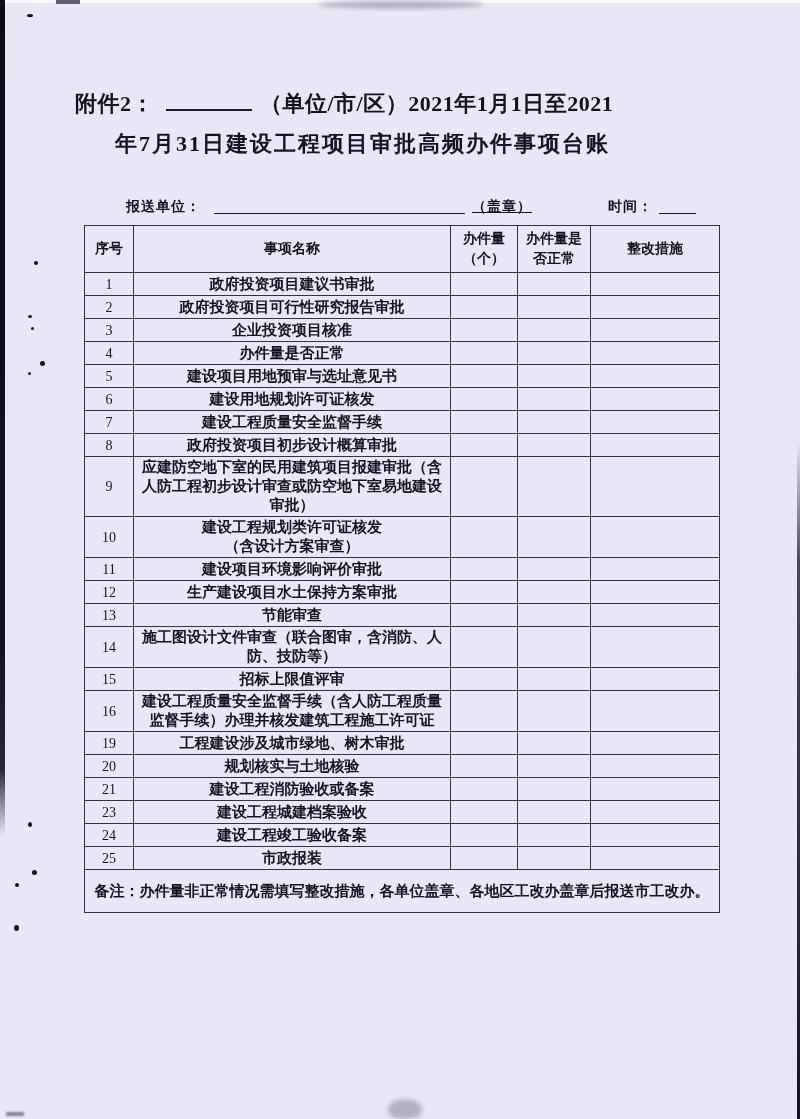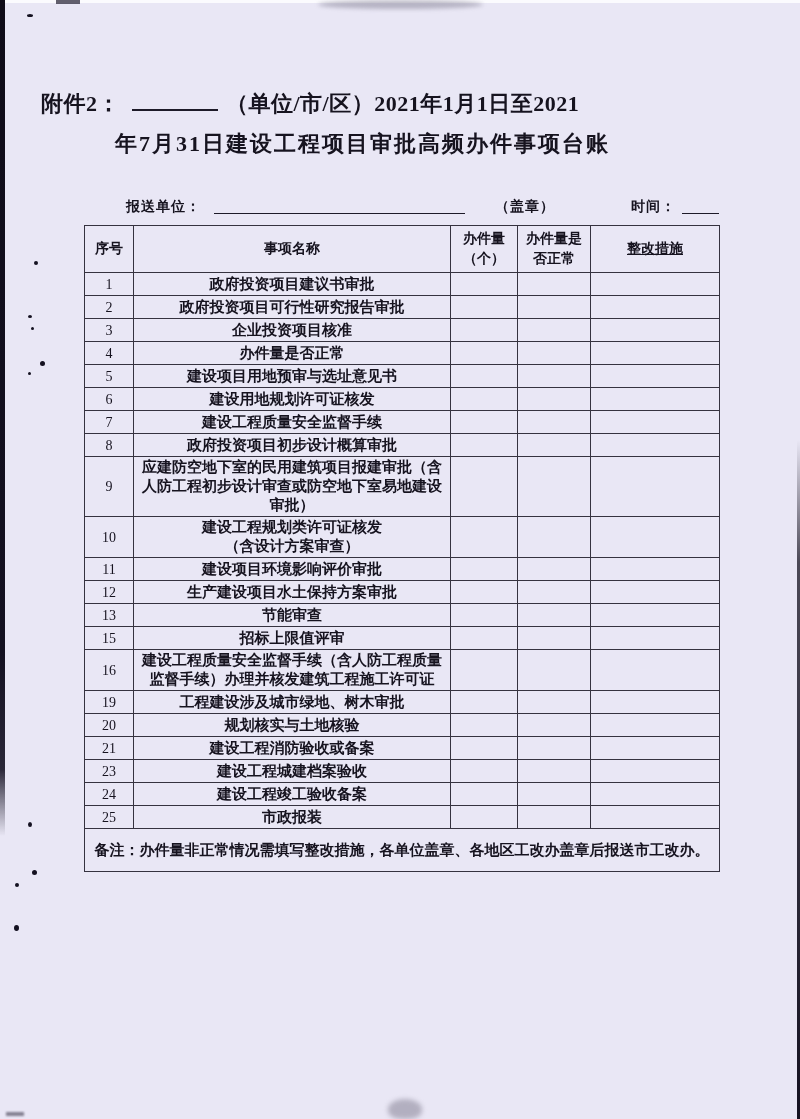--- a/index.html
+++ b/index.html
@@ -25,45 +25,45 @@
   }
   .top-smudge{left:318px;top:0;width:165px;height:9px;background:#8d8a9c;opacity:.55;filter:blur(2px);border-radius:50%;}
   .top-dash{left:56px;top:0;width:24px;height:4px;background:#3c3949;opacity:.8;filter:blur(.6px);}
   .bottom-smudge{left:388px;top:1099px;width:34px;height:20px;background:#8f8b9d;opacity:.6;filter:blur(2.5px);border-radius:50% 50% 40% 40%;}
   .bottom-left-dash{left:6px;top:1112px;width:18px;height:4px;background:#5a5668;opacity:.7;filter:blur(.8px);}
   .speck{background:#141120;border-radius:50%;filter:blur(.3px);}
 
   
   .doc{position:relative;z-index:2;}
   .title{margin-top:84px;font-weight:700;font-size:22px;line-height:40px;letter-spacing:.5px;}
-  .title-line1{padding-left:41px;white-space:nowrap;}
+  .title-line1{padding-left:75px;white-space:nowrap;}
   .title-line2{padding-left:115px;letter-spacing:2px;white-space:nowrap;}
   .blank-line{
     display:inline-block;width:86px;height:1em;vertical-align:baseline;
     border-bottom:2.5px solid #1d1a28;margin:0 8px 0 12px;
   }
 
   .meta{margin:34px 0 0 126px;display:flex;font-size:14px;font-weight:700;letter-spacing:1px;}
   .u-line{display:inline-block;height:15px;border-bottom:1.8px solid #1d1a28;}
   .u-unit{width:251px;margin-left:13px;}
-  .seal-label{margin-left:30px;}
+  .seal-label{margin-left:7px;text-decoration:underline;}
   .time-label{margin-left:76px;}
   .u-time{width:37px;margin-left:6px;}
 
   table.ledger{
     margin:9px 0 0 84px;width:610px;border-collapse:collapse;table-layout:fixed;
     font-size:15px;font-weight:700;
   }
   .ledger th,.ledger td{border:1.7px solid #35323f;padding:0;vertical-align:middle;}
   .ledger thead th{height:44px;font-size:14px;font-weight:700;line-height:20px;padding:1px 2px;text-align:center;}
   .col-no{width:44px;}
   .col-name{width:312px;}
   .col-volume{width:62px;}
   .col-normal{width:68px;}
-  .col-measures{width:124px;text-decoration:underline;}
+  .col-measures{width:124px;}
   .ledger tbody td{height:20px;line-height:19px;text-align:center;}
   .ledger tbody td.cell-no{font-weight:400;font-size:14px;}
   .ledger tbody td.cell-name{white-space:pre-line;padding:1px 2px;}
   .ledger td.remark-cell{
     height:40px;line-height:20px;text-align:center;padding:1px 2px;font-size:15px;
   }
 </style>
 </head>
 <body>
 
@@ -213,20 +213,27 @@
   </tr>
 
   <tr>
     <td class="cell-no">13</td>
     <td class="cell-name">节能审查</td>
     <td class="cell-volume"></td>
     <td class="cell-normal"></td>
     <td class="cell-measures"></td>
   </tr>
 
+  <tr>
+    <td class="cell-no">14</td>
+    <td class="cell-name">施工图设计文件审查（联合图审，含消防、人防、技防等）</td>
+    <td class="cell-volume"></td>
+    <td class="cell-normal"></td>
+    <td class="cell-measures"></td>
+  </tr>
 
   <tr>
     <td class="cell-no">15</td>
     <td class="cell-name">招标上限值评审</td>
     <td class="cell-volume"></td>
     <td class="cell-normal"></td>
     <td class="cell-measures"></td>
   </tr>
 
   <tr>

